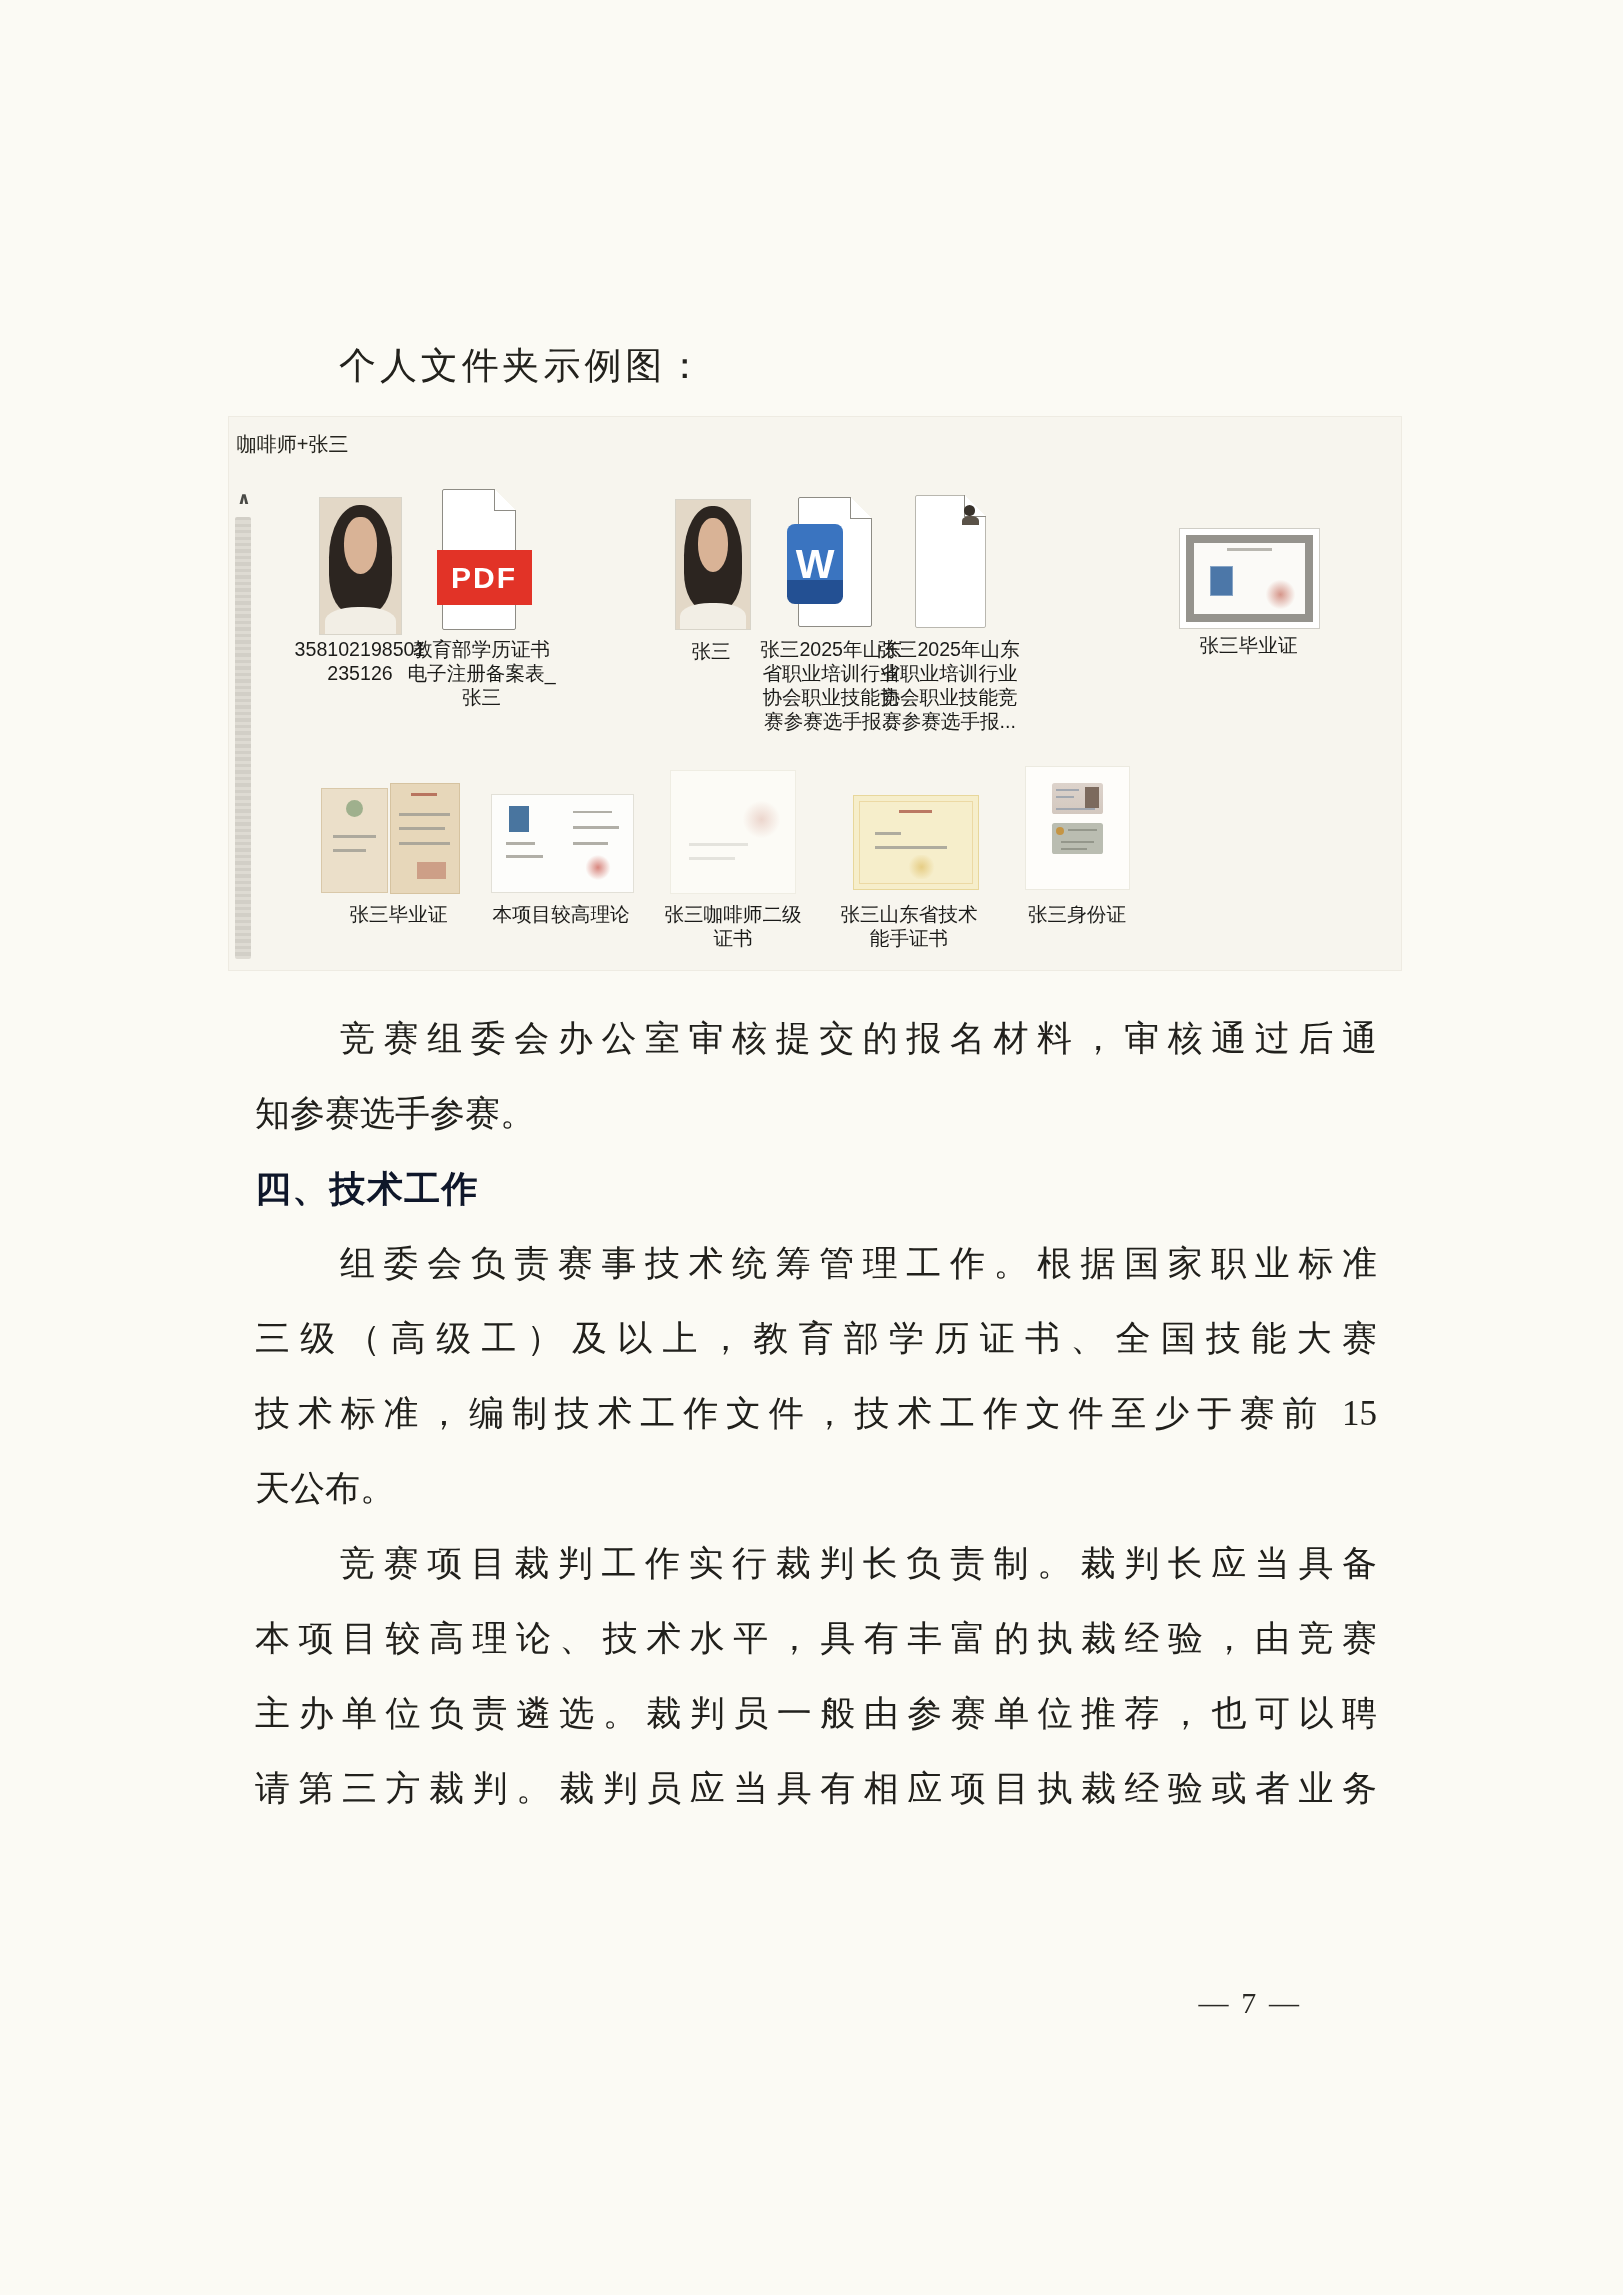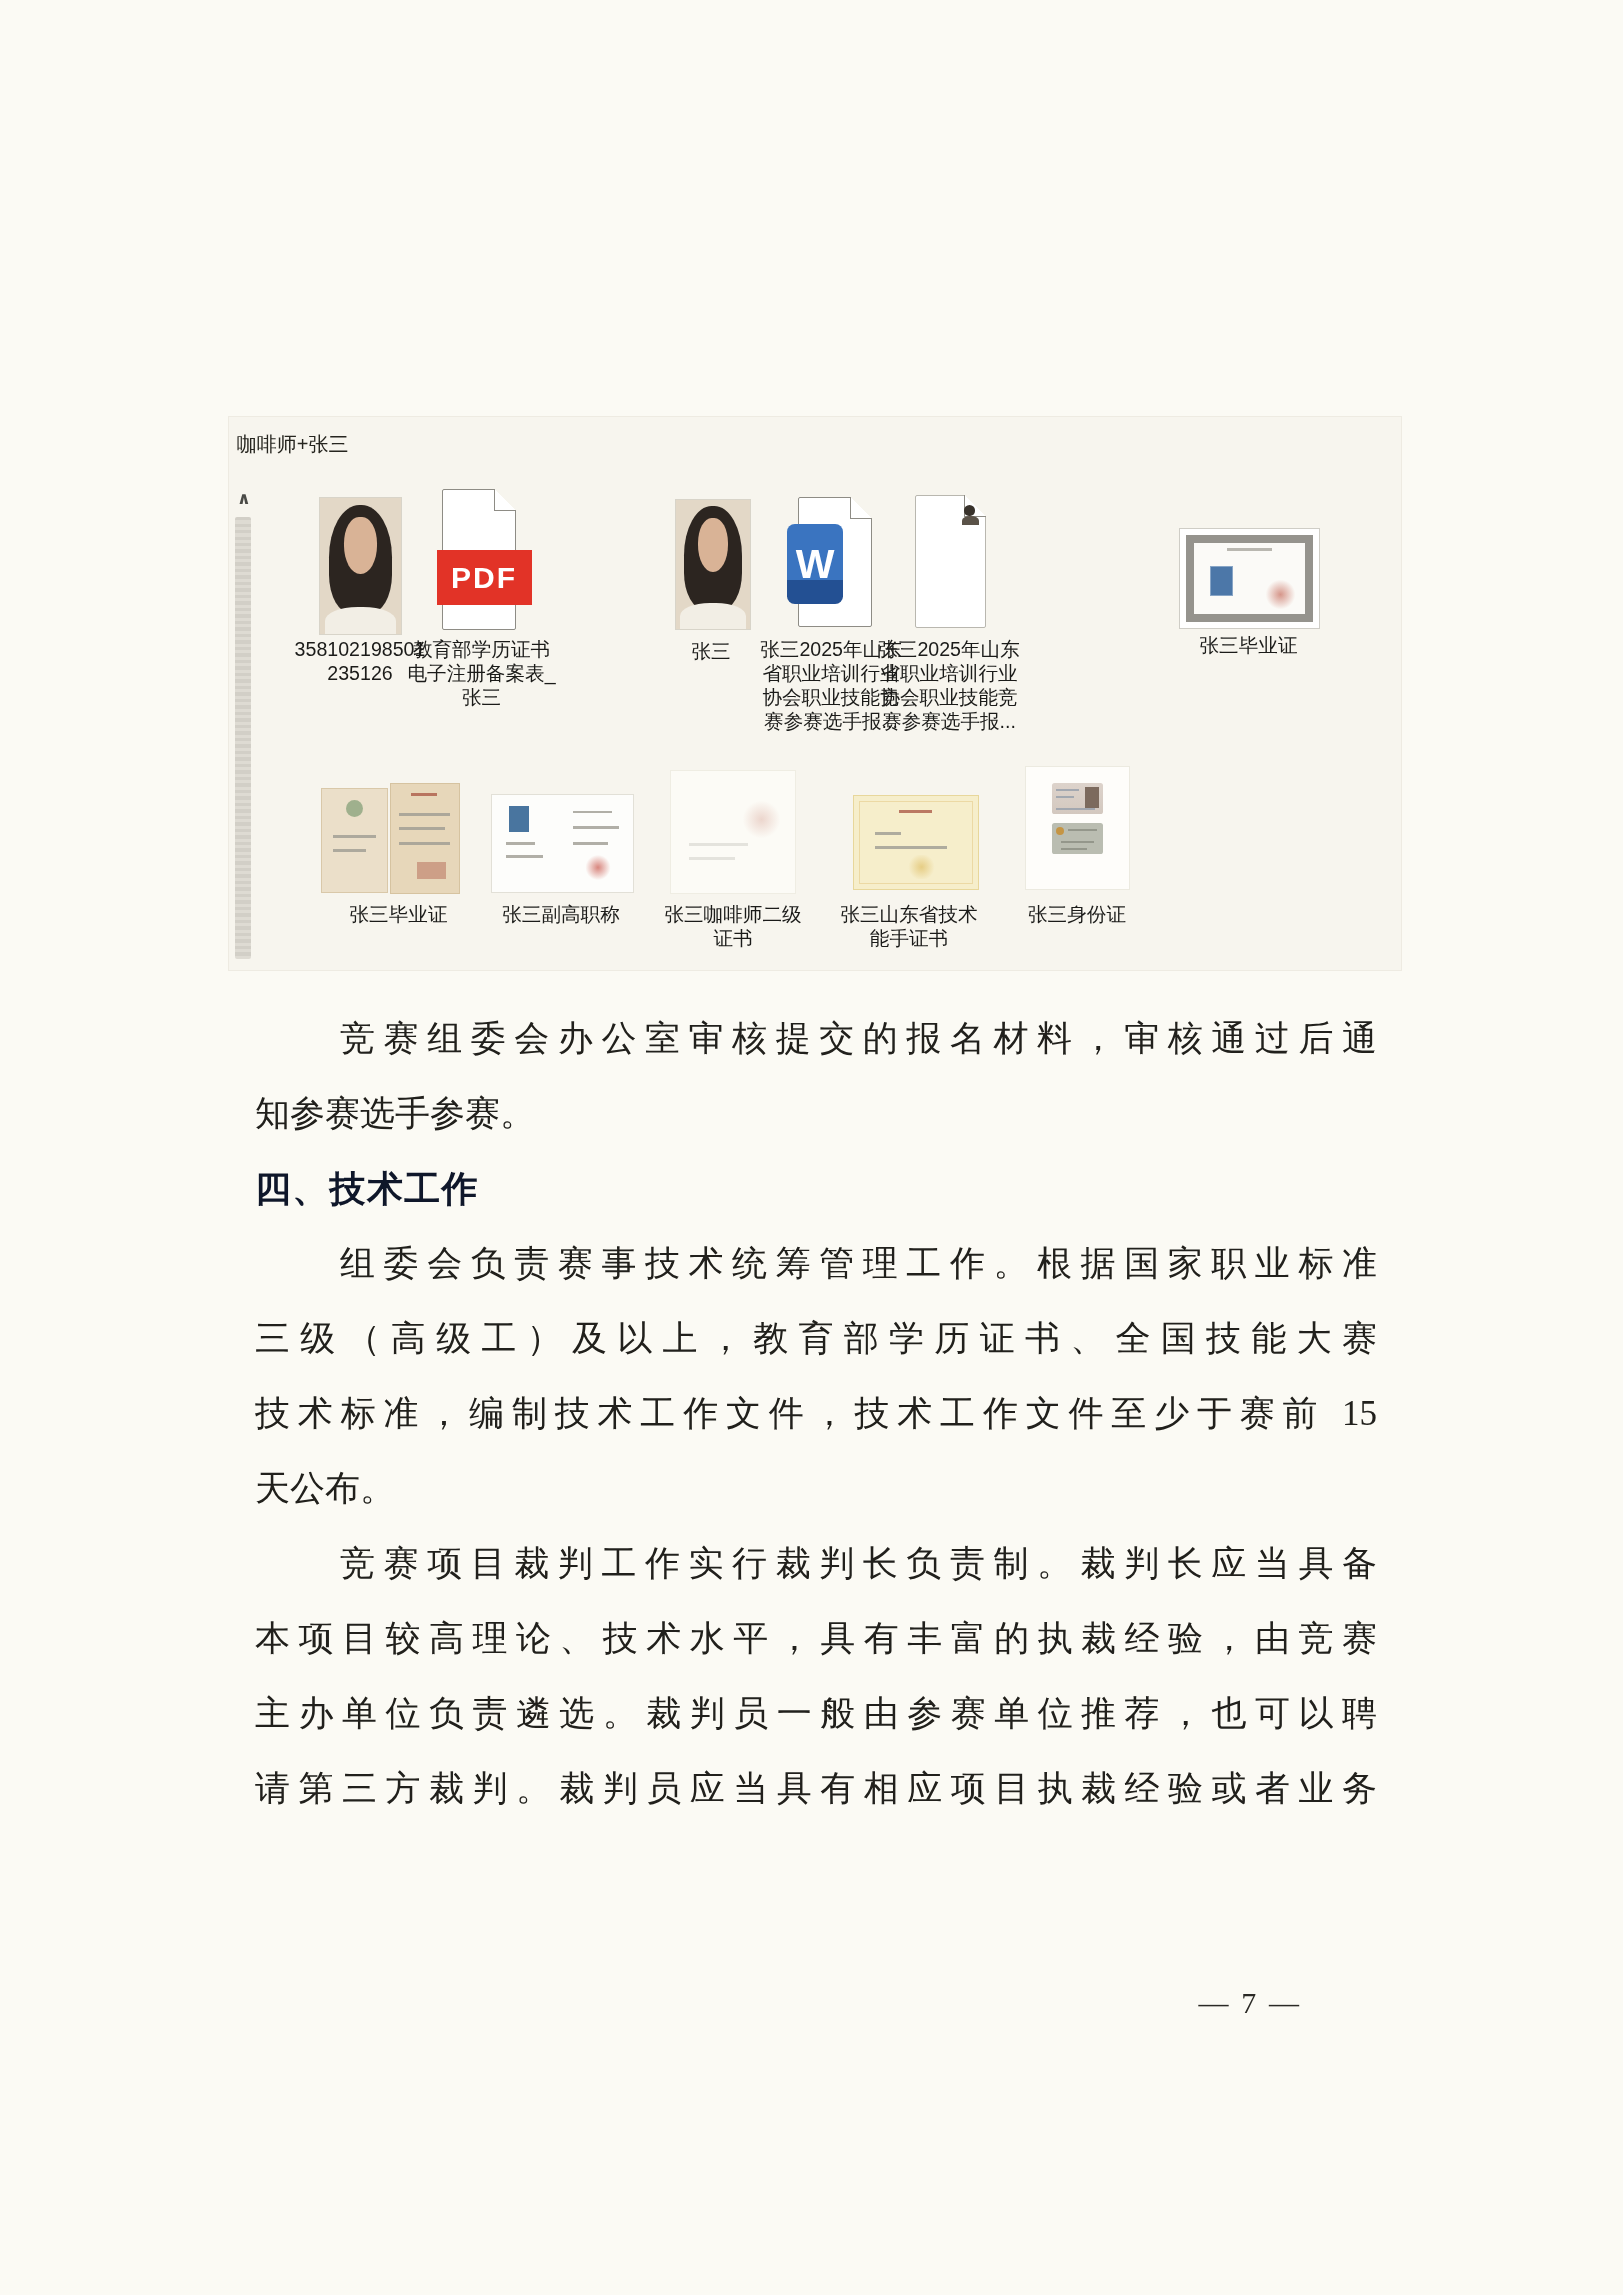--- a/index.html
+++ b/index.html
@@ -104,20 +104,21 @@
   .line.h4{ font-family:"Liberation Sans","DejaVu Sans",sans-serif; font-weight:800;
     font-size:36px; color:#0f172a; letter-spacing:1.3px;}
   .pageno{ position:absolute; left:1188px; top:1986px; width:124px;
     text-align:center; font-size:30px; color:#2a2925; letter-spacing:2.6px;}
 </style>
 </head>
 <body>
 
 <div class="page">
 
+  <div class="doc-title">个人文件夹示例图：</div>
 
   <div class="browser">
     <div class="folder-label">咖啡师+张三</div>
 
     <div class="scrollbar">
       <div class="scroll-up">∧</div>
       <div class="scroll-thumb"></div>
     </div>
 
     <div>
@@ -203,21 +204,21 @@
     <div>
       <div class="thumb teacher-cert" style="left:262px;top:377px;width:141px;height:97px;">
         <div class="tc-photo"></div>
         <div class="dash gray" style="left:14.4px;top:47px;width:29px;"></div>
         <div class="dash gray" style="left:14.4px;top:60px;width:37px;"></div>
         <div class="dash gray" style="left:81px;top:15.7px;width:39px;"></div>
         <div class="dash gray" style="left:81px;top:31px;width:46px;"></div>
         <div class="dash gray" style="left:81px;top:47px;width:35px;"></div>
         <div class="tc-seal"></div>
       </div>
-      <div class="fname" style="left:260px;top:485px;width:144px;">张三副高职称</div>
+      <div class="fname" style="left:260px;top:485px;width:144px;">本项目较高理论</div>
     </div>
 
     <div>
       <div class="thumb faint-cert" style="left:441px;top:353px;width:124px;height:122px;">
         <div class="faint-smudge"></div>
         <div class="dash gray" style="left:18.3px;top:72px;width:59px;opacity:.25;"></div>
         <div class="dash gray" style="left:18.3px;top:86px;width:46px;opacity:.25;"></div>
       </div>
       <div class="fname" style="left:424px;top:485px;width:160px;">张三咖啡师二级
 证书</div>

